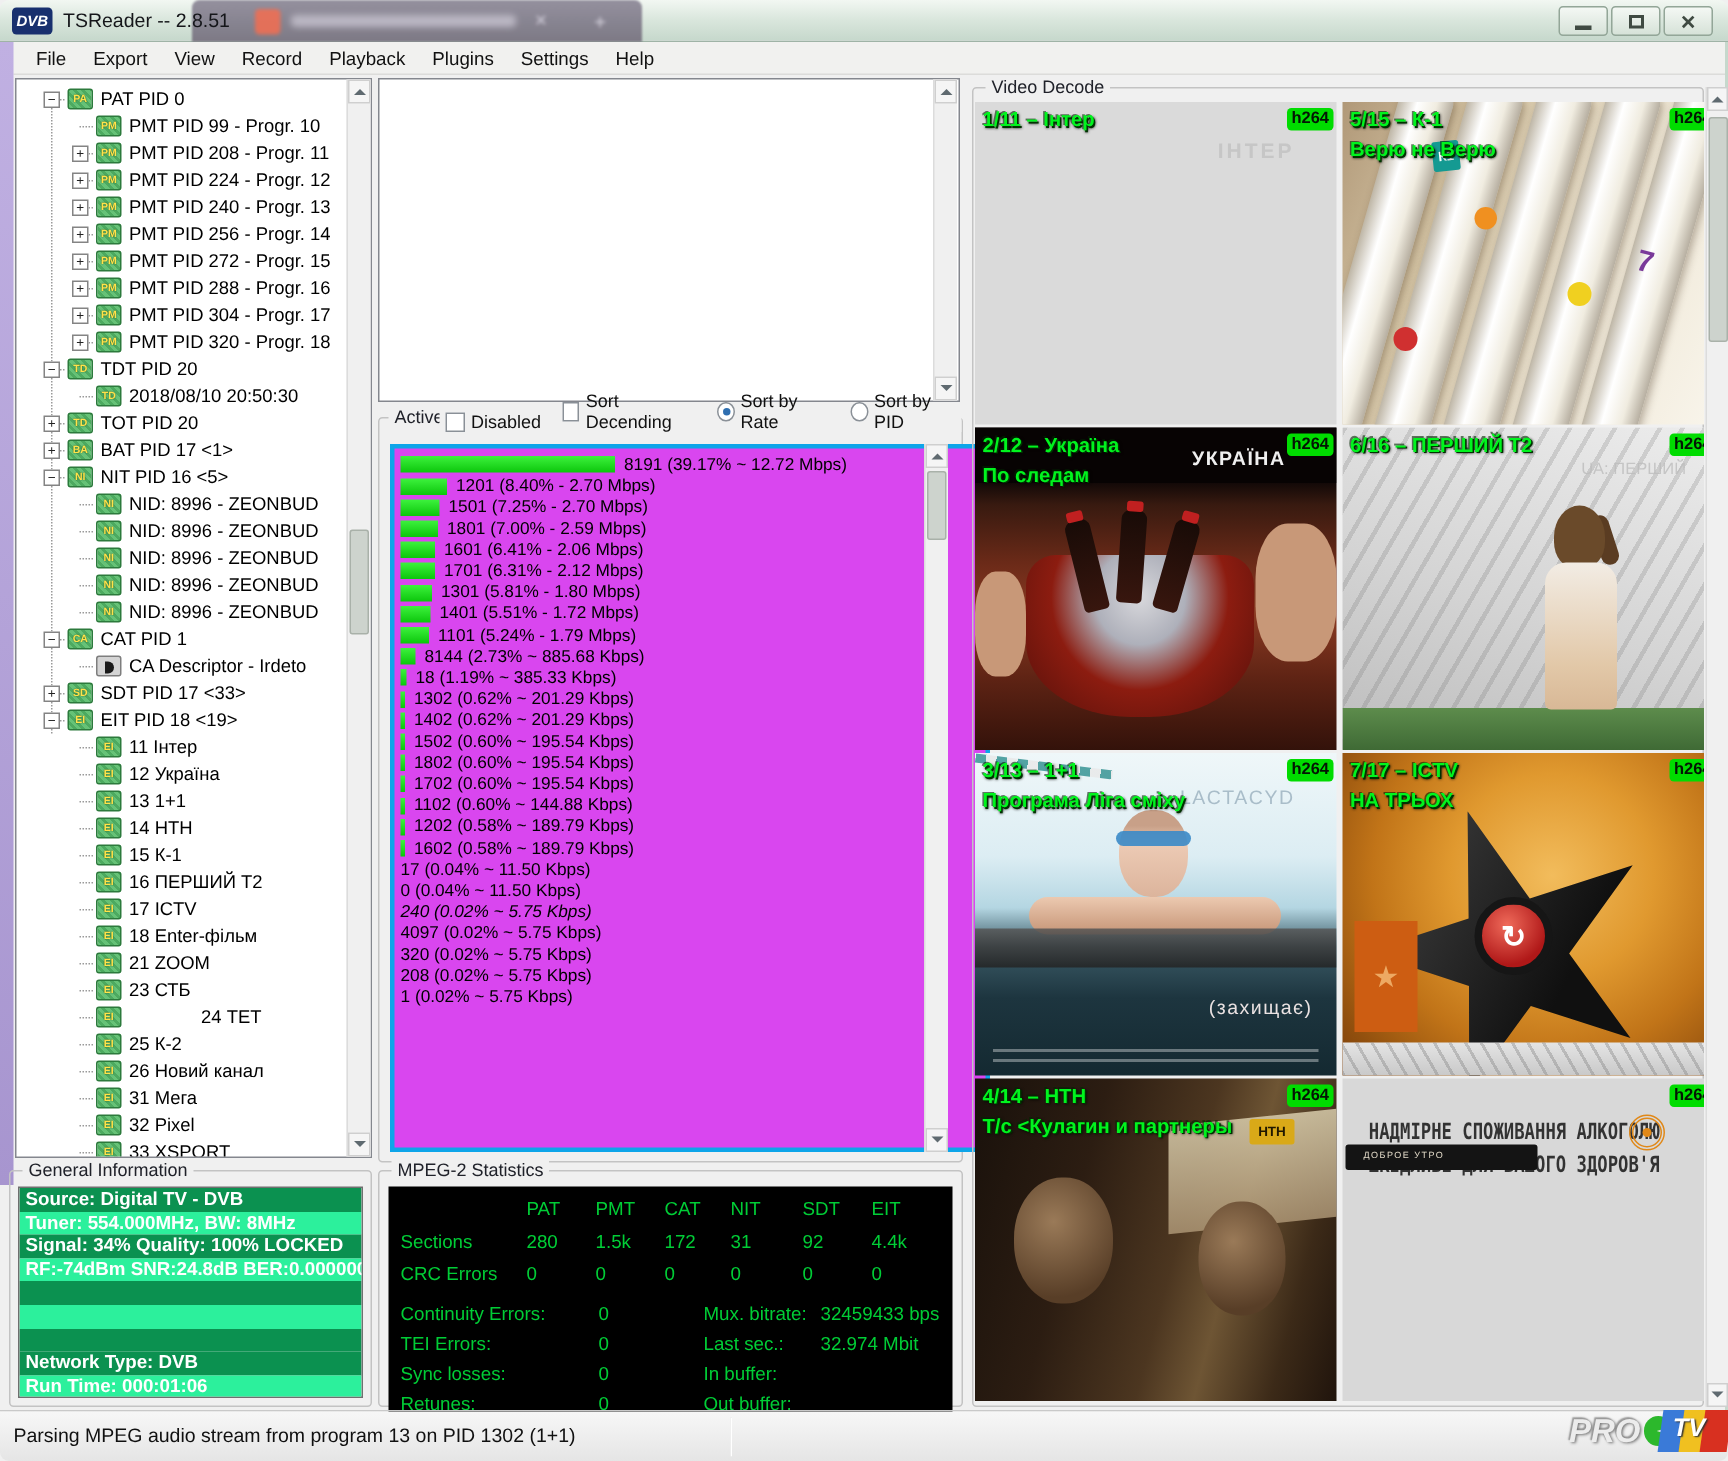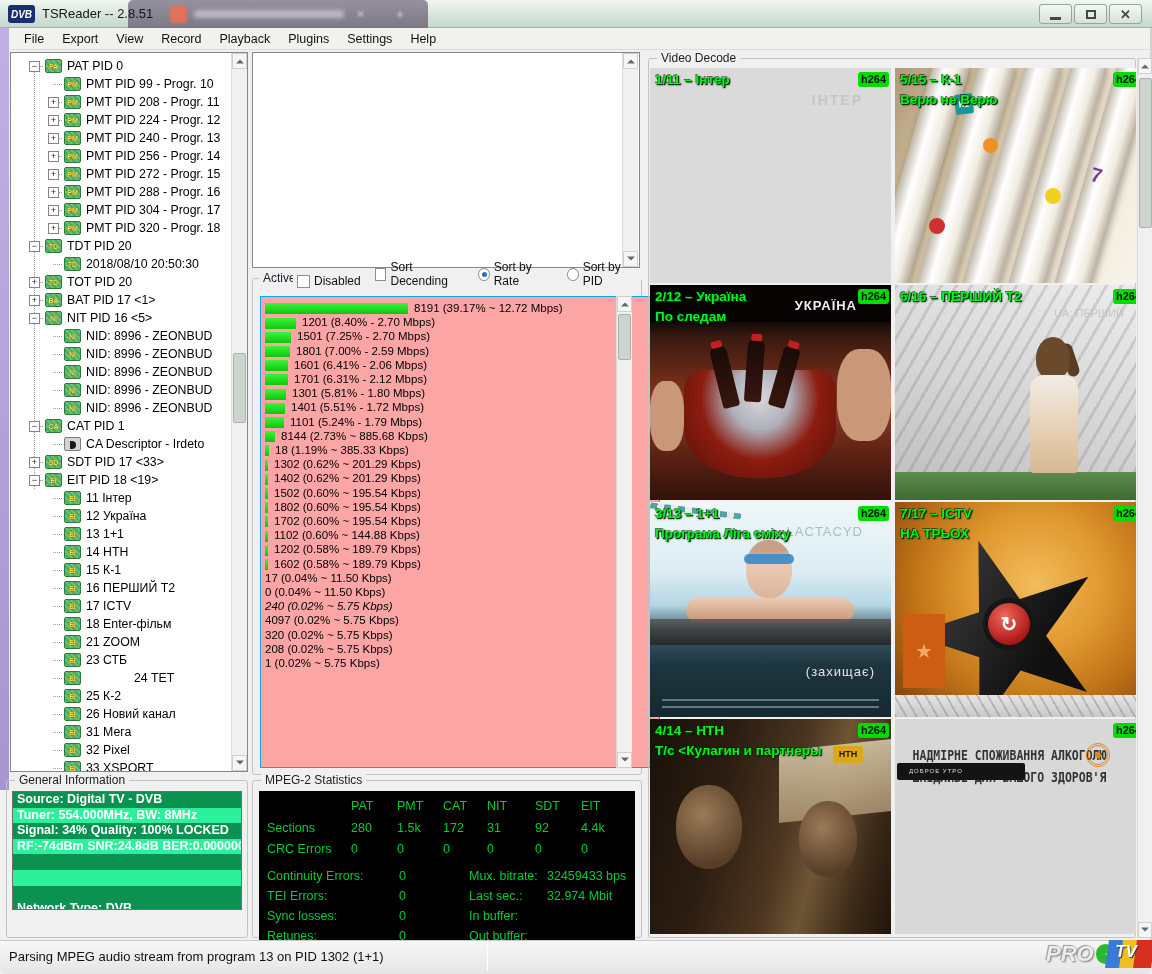--- a/index.html
+++ b/index.html
@@ -65,33 +65,33 @@
   .sb-thumb{position:absolute;left:1px;width:13px;background:#cdd3cd;border:1px solid #a9b1a9;border-radius:2px;}
 
   
   .emptybox{position:absolute;left:252px;top:52px;width:388px;height:216px;background:#fff;border:1px solid #84878e;}
   .pid-group{left:252px;top:278px;width:390px;height:497px;}
   .pid-controls{position:absolute;left:40px;top:-9px;display:flex;gap:14px;background:#f0f0f0;padding:0 4px;align-items:flex-end;height:18px;}
   .ctl{display:flex;align-items:center;gap:4px;font-size:12px;color:#111;}
   .cbox{width:13px;height:13px;background:#fff;border:1px solid #8a9097;}
   .rad{width:13px;height:13px;background:#fff;border:1px solid #8a9097;border-radius:50%;position:relative;}
   .rad.on::after{content:"";position:absolute;left:3px;top:3px;width:5px;height:5px;border-radius:50%;background:#2f6fb0;}
-  .pidlist{position:absolute;left:7px;top:17px;width:400px;height:472px;background:#fca5a5;border:1px solid #0ea5e9;overflow:hidden;}
+  .pidlist{position:absolute;left:7px;top:17px;width:400px;height:472px;background:#d946ef;border:3px solid #0ea5e9;overflow:hidden;}
   .pidrow{position:absolute;left:4px;height:14px;line-height:14px;font-size:11.5px;color:#000;white-space:nowrap;}
   .pidbar{display:inline-block;height:11px;vertical-align:middle;margin-right:6px;
     background:linear-gradient(#3df23d,#0cc60c);}
 
   
   .stats-group{left:252px;top:780px;width:390px;height:158px;}
   .statpanel{position:absolute;left:6px;top:10px;width:376px;height:169px;background:#000;}
   .st{position:absolute;font-size:12.5px;color:#00cd36;white-space:nowrap;}
 
   
   .gi-group{left:6px;top:780px;width:242px;height:158px;}
-  .gi-panel{position:absolute;left:5px;top:10px;width:230px;height:119px;border:1px solid #6f6f6f;overflow:hidden;}
+  .gi-panel{position:absolute;left:5px;top:10px;width:230px;height:141px;border:1px solid #6f6f6f;overflow:hidden;}
   .gi-row{width:100%;height:15.6px;line-height:15.6px;padding-left:4px;font-size:12.5px;font-weight:bold;
     color:#fff;white-space:nowrap;}
   .gi-dark{background:#0b9150;} .gi-light{background:#2cf09c;}
 
   
   .vd-group{left:648px;top:58px;width:488px;height:880px;}
   .cell{position:absolute;width:241px;height:215px;overflow:hidden;background:#888;}
   .vtitle{position:absolute;top:2px;left:5px;z-index:6;color:#00f41e;font-weight:bold;font-size:13.5px;
     line-height:20px;text-shadow:1px 1px 0 #003300,-1px -1px 0 rgba(0,40,0,.6),1px 1px 2px #000;white-space:pre-line;}
   .badge{position:absolute;top:4px;z-index:7;background:#00dc00;color:#041404;font-size:11px;font-weight:bold;

